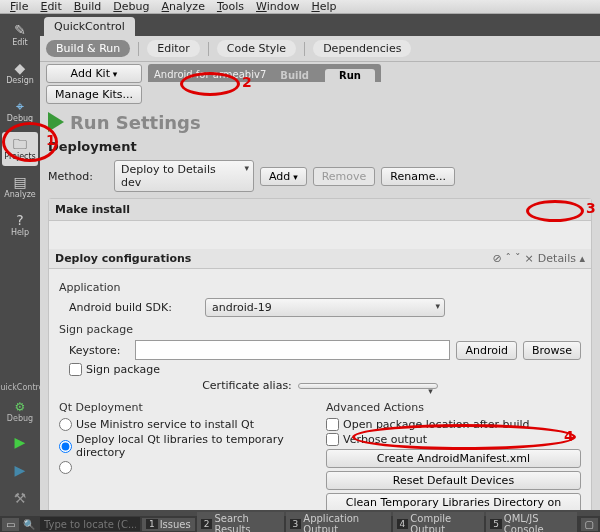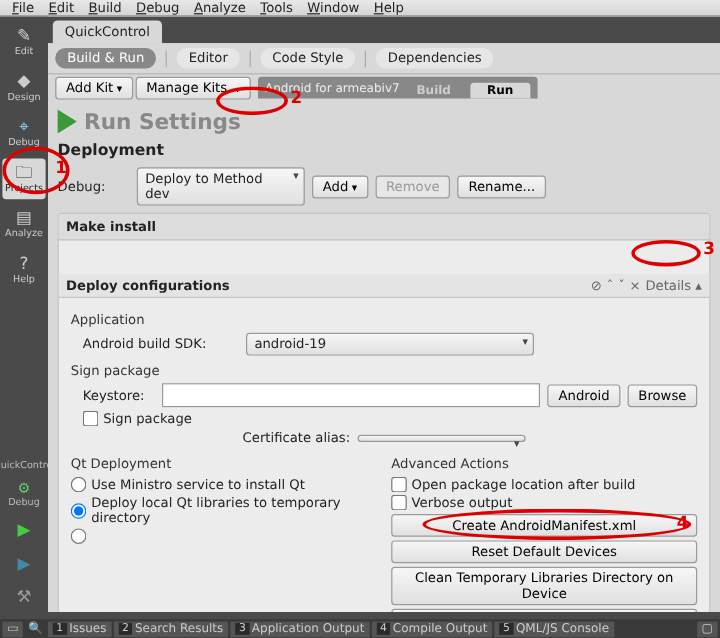--- a/index.html
+++ b/index.html
@@ -23,21 +23,21 @@
   
   .tabbar { height:22px; background:#4a4a4a; display:flex; align-items:flex-end; padding-left:4px; }
   .tab { background:#d8d8d8; border-radius:4px 4px 0 0; padding:3px 10px; font-size:11px; cursor:pointer; }
   
   .toprow { display:flex; align-items:center; gap:8px; padding:4px 6px; background:#d8d8d8; border-bottom:1px solid #b5b5b5; }
   .pill { padding:2px 10px; border-radius:10px; background:#e6e6e6; cursor:pointer; font-size:11px; }
   .pill.active { background:#888; color:#fff; }
   .sep { width:1px; height:14px; background:#aaa; }
   
   .kitrow { display:flex; align-items:flex-start; gap:6px; padding:2px 6px 0 6px; }
-  .kitbtns { display:flex; flex-direction:row; gap:2px; }
+  .kitbtns { display:flex; flex-direction:column; gap:2px; }
   .btn { background:linear-gradient(#f6f6f6,#e0e0e0); border:1px solid #9a9a9a; border-radius:3px; padding:2px 8px; font-size:11px; cursor:pointer; }
   .btn.disabled { color:#999; background:#e6e6e6; }
   .ddarrow::after { content:" \25BE"; font-size:9px; }
   
   .kitbox { background:#888; border-radius:3px 3px 0 0; padding:3px 6px 0 6px; color:#eee; font-size:10px; display:flex; align-items:center; }
   .kitmodes { display:flex; gap:2px; margin-top:2px; }
   .kitmode { padding:1px 14px; font-size:10px; cursor:pointer; border-radius:3px 3px 0 0; }
   .kitmode.active { background:#d8d8d8; color:#000; font-weight:bold; }
   .kitmode.inactive { color:#ccc; font-weight:bold; }
   
@@ -166,22 +166,22 @@
     </div>
 
     <div class="content">
       <div class="h1row">
         <div class="play"></div>
         <div class="h1">Run Settings</div>
       </div>
 
       <div class="h2">Deployment</div>
       <div class="row">
-        <span class="lbl">Debug:</span>
-        <span class="combo mid">Deploy to Method dev</span>
+        <span class="lbl">Method:</span>
+        <span class="combo mid">Deploy to Details dev</span>
         <button class="btn ddarrow">Add</button>
         <button class="btn disabled">Remove</button>
         <button class="btn">Rename...</button>
       </div>
 
       <div class="panel">
         <div class="panel-hdr">Make install</div>
         <div class="panel-sub">
           <span>Deploy configurations</span>
           <span class="panel-tools">
@@ -248,20 +248,21 @@
           </div>
         </div>
       </div>
     </div>
   </div>
 </div>
 
 <div class="statusbar">
   <span class="sbtn">▭</span>
   <span style="padding:0 2px">🔍</span>
+  <input class="search" placeholder="Type to locate (C..." style="">
   <span class="sbtn">
       <span class="num">1</span>
       <span>Issues</span>
     </span>
   <span class="sbtn">
       <span class="num">2</span>
       <span>Search Results</span>
     </span>
   <span class="sbtn">
       <span class="num">3</span>

